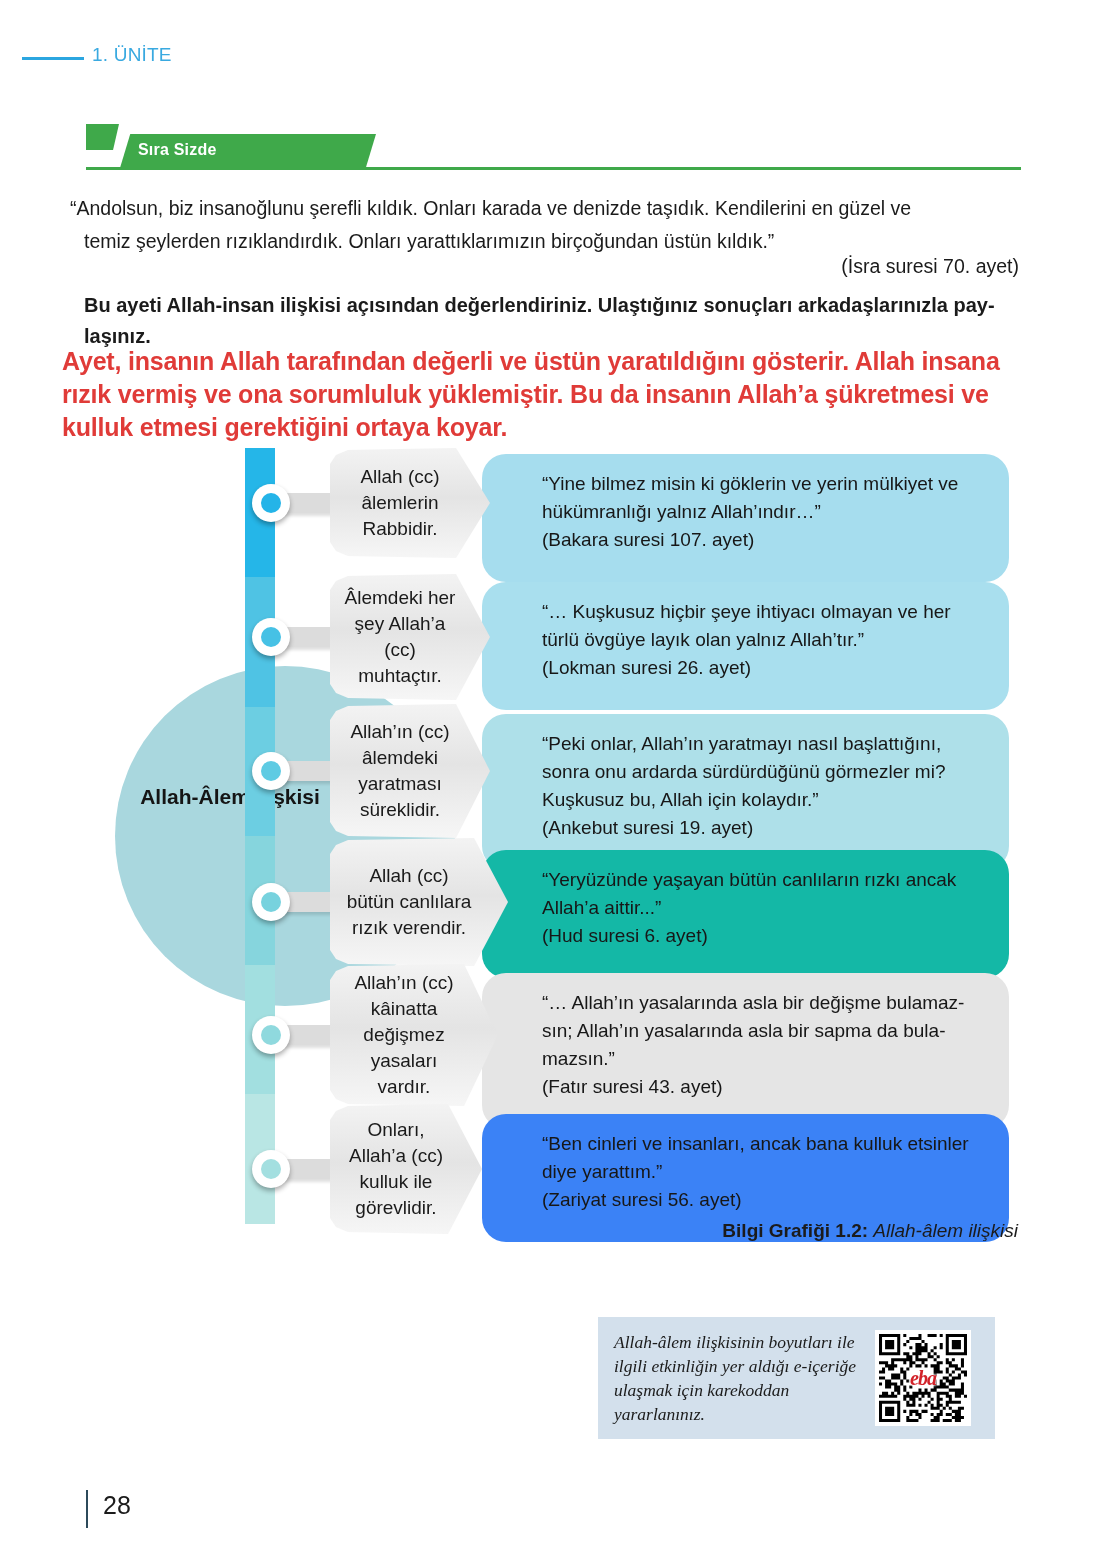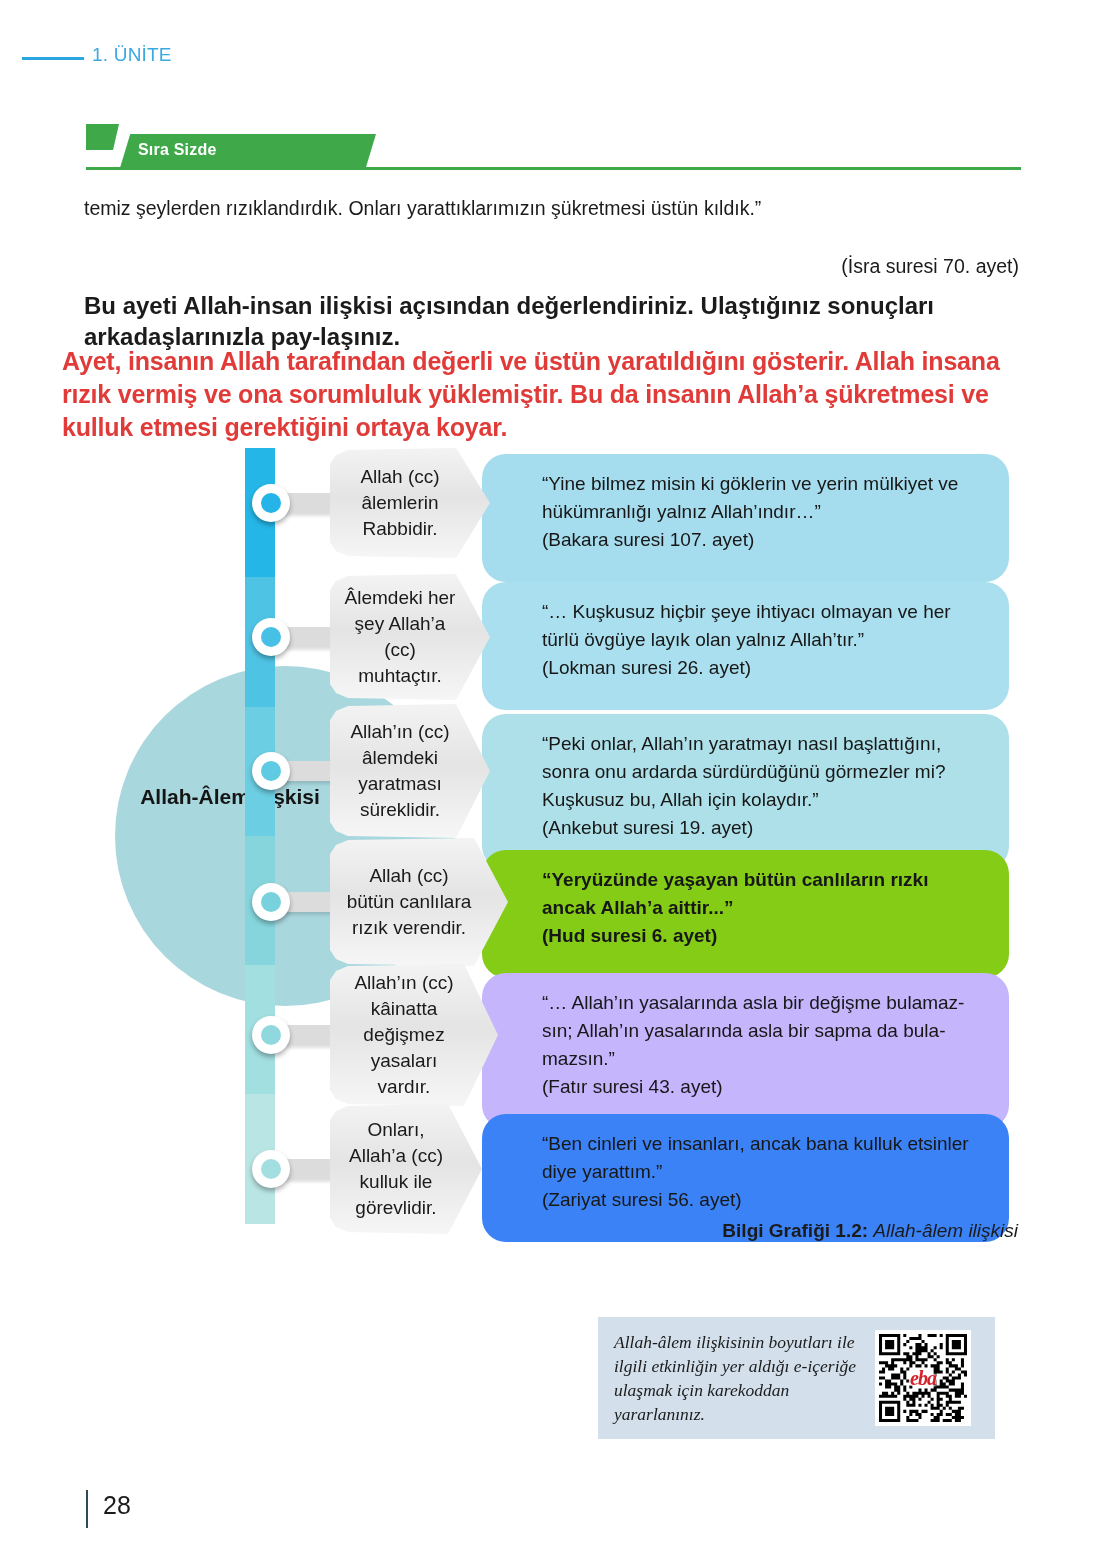--- a/index.html
+++ b/index.html
@@ -96,21 +96,21 @@
     right: 86px;
     top: 255px;
     font-size: 19.5px;
     white-space: nowrap;
   }
   .task-text {
     position: absolute;
     left: 84px;
     top: 290px;
     width: 935px;
-    font-size: 24px;
+    font-size: 20px;
     font-weight: bold;
     line-height: 31px;
   }
   .answer-text {
     position: absolute;
     left: 62px;
     top: 345px;
     width: 960px;
     font-size: 25px;
     font-weight: bold;
@@ -306,21 +306,22 @@
 <div class="unit-label">1. ÜNİTE</div>
 
 <div class="banner-wrap">
   <div class="banner-tab"></div>
   <div class="banner-body"></div>
   <div class="banner-text">Sıra Sizde</div>
   <div class="banner-line"></div>
 </div>
 
 <div class="verse-block">
-  <span class="l2">temiz şeylerden rızıklandırdık. Onları yarattıklarımızın şükretmesi üstün kıldık.”</span>
+  <span>“Andolsun, biz insanoğlunu şerefli kıldık. Onları karada ve denizde taşıdık. Kendilerini en güzel ve</span>
+  <span class="l2">temiz şeylerden rızıklandırdık. Onları yarattıklarımızın birçoğundan üstün kıldık.”</span>
 </div>
 <div class="verse-source">(İsra suresi 70. ayet)</div>
 
 <div class="task-text">Bu ayeti Allah-insan ilişkisi açısından değerlendiriniz. Ulaştığınız sonuçları arkadaşlarınızla pay-laşınız.</div>
 
 <div class="answer-text">Ayet, insanın Allah tarafından değerli ve üstün yaratıldığını gösterir. Allah insana rızık vermiş ve ona sorumluluk yüklemiştir. Bu da insanın Allah’a şükretmesi ve kulluk etmesi gerektiğini ortaya koyar.</div>
 
 <div class="info">
   <div class="info-disc"></div>
   <div class="info-disc-label">Allah-Âlem İlişkisi</div>
@@ -351,29 +352,29 @@
       </div>
       <div class="row" style="top: 256px; height: 115px;">
         <div class="bubble" style="width: 527px; min-height: 115px; top: 10px; background: rgb(174, 224, 233);"><span>“Peki onlar, Allah’ın yaratmayı nasıl başlattığını, sonra onu ardarda sürdürdüğünü görmezler mi? Kuşkusuz bu, Allah için kolaydır.”</span><span class="src">(Ankebut suresi 19. ayet)</span></div>
         <div class="stem" style="top: 57px;"></div>
         <div class="label" style="width: 160px; height: 134px; top: 0px;">Allah’ın (cc) âlemdeki yaratması süreklidir.</div>
         <div class="node" style="top: 48px;">
           <div style="position: absolute; left: 9px; top: 9px; width: 20px; height: 20px; border-radius: 50%; background: rgb(94, 203, 227);"></div>
         </div>
       </div>
       <div class="row" style="top: 390px; height: 105px;">
-        <div class="bubble" style="width: 527px; min-height: 105px; top: 12px; background: #84cc16; font-weight: bold;"><span>“Yeryüzünde yaşayan bütün canlıların rızkı ancak Allah’a aittir...”</span><span class="src">(Hud suresi 6. ayet)</span></div>
+        <div class="bubble" style="width: 527px; min-height: 105px; top: 12px; background: #14b8a6;"><span>“Yeryüzünde yaşayan bütün canlıların rızkı ancak Allah’a aittir...”</span><span class="src">(Hud suresi 6. ayet)</span></div>
         <div class="stem" style="top: 54px;"></div>
         <div class="label" style="width: 178px; height: 128px; top: 0px;">Allah (cc) bütün canlılara rızık verendir.</div>
         <div class="node" style="top: 45px;">
           <div style="position: absolute; left: 9px; top: 9px; width: 20px; height: 20px; border-radius: 50%; background: rgb(119, 210, 222);"></div>
         </div>
       </div>
       <div class="row" style="top: 516px; height: 125px;">
-        <div class="bubble" style="width: 527px; min-height: 125px; top: 9px; background: #c4b5fd;"><span>“… Allah’ın yasalarında asla bir değişme bulamaz-sın; Allah’ın yasalarında asla bir sapma da bula-mazsın.”</span><span class="src">(Fatır suresi 43. ayet)</span></div>
+        <div class="bubble" style="width: 527px; min-height: 125px; top: 9px; background: #e5e5e5;"><span>“… Allah’ın yasalarında asla bir değişme bulamaz-sın; Allah’ın yasalarında asla bir sapma da bula-mazsın.”</span><span class="src">(Fatır suresi 43. ayet)</span></div>
         <div class="stem" style="top: 61px;"></div>
         <div class="label" style="width: 168px; height: 142px; top: 0px;">Allah’ın (cc) kâinatta değişmez yasaları vardır.</div>
         <div class="node" style="top: 52px;">
           <div style="position: absolute; left: 9px; top: 9px; width: 20px; height: 20px; border-radius: 50%; background: rgb(143, 217, 222);"></div>
         </div>
       </div>
       <div class="row" style="top: 656px; height: 110px;">
         <div class="bubble" style="width: 527px; min-height: 110px; top: 10px; background: #3b82f6;"><span>“Ben cinleri ve insanları, ancak bana kulluk etsinler diye yarattım.”</span><span class="src">(Zariyat suresi 56. ayet)</span></div>
         <div class="stem" style="top: 55px;"></div>
         <div class="label" style="width: 152px; height: 130px; top: 0px;">Onları, Allah’a (cc) kulluk ile görevlidir.</div>

